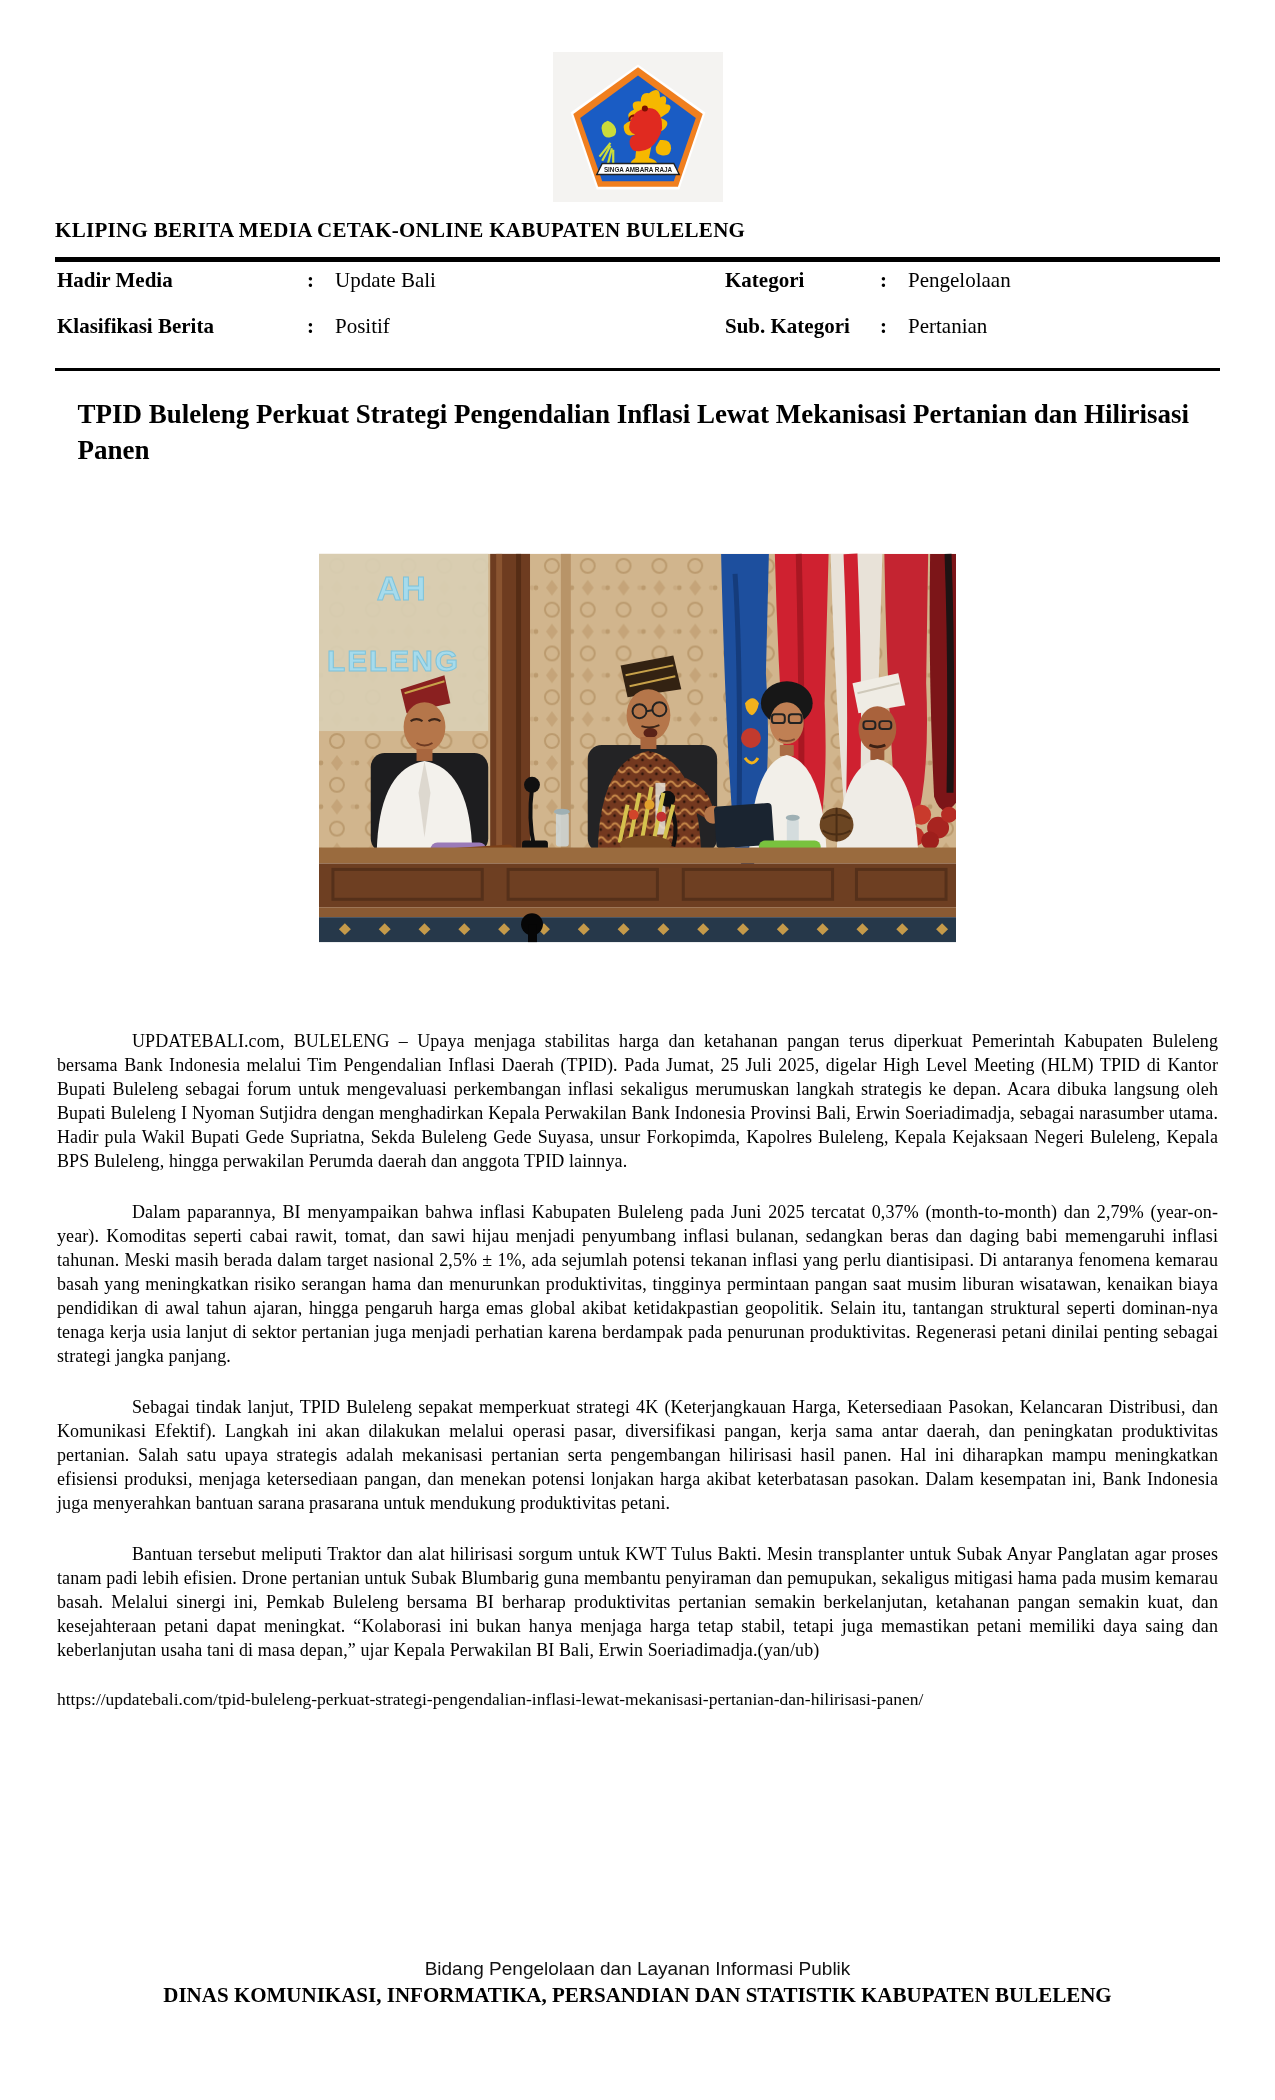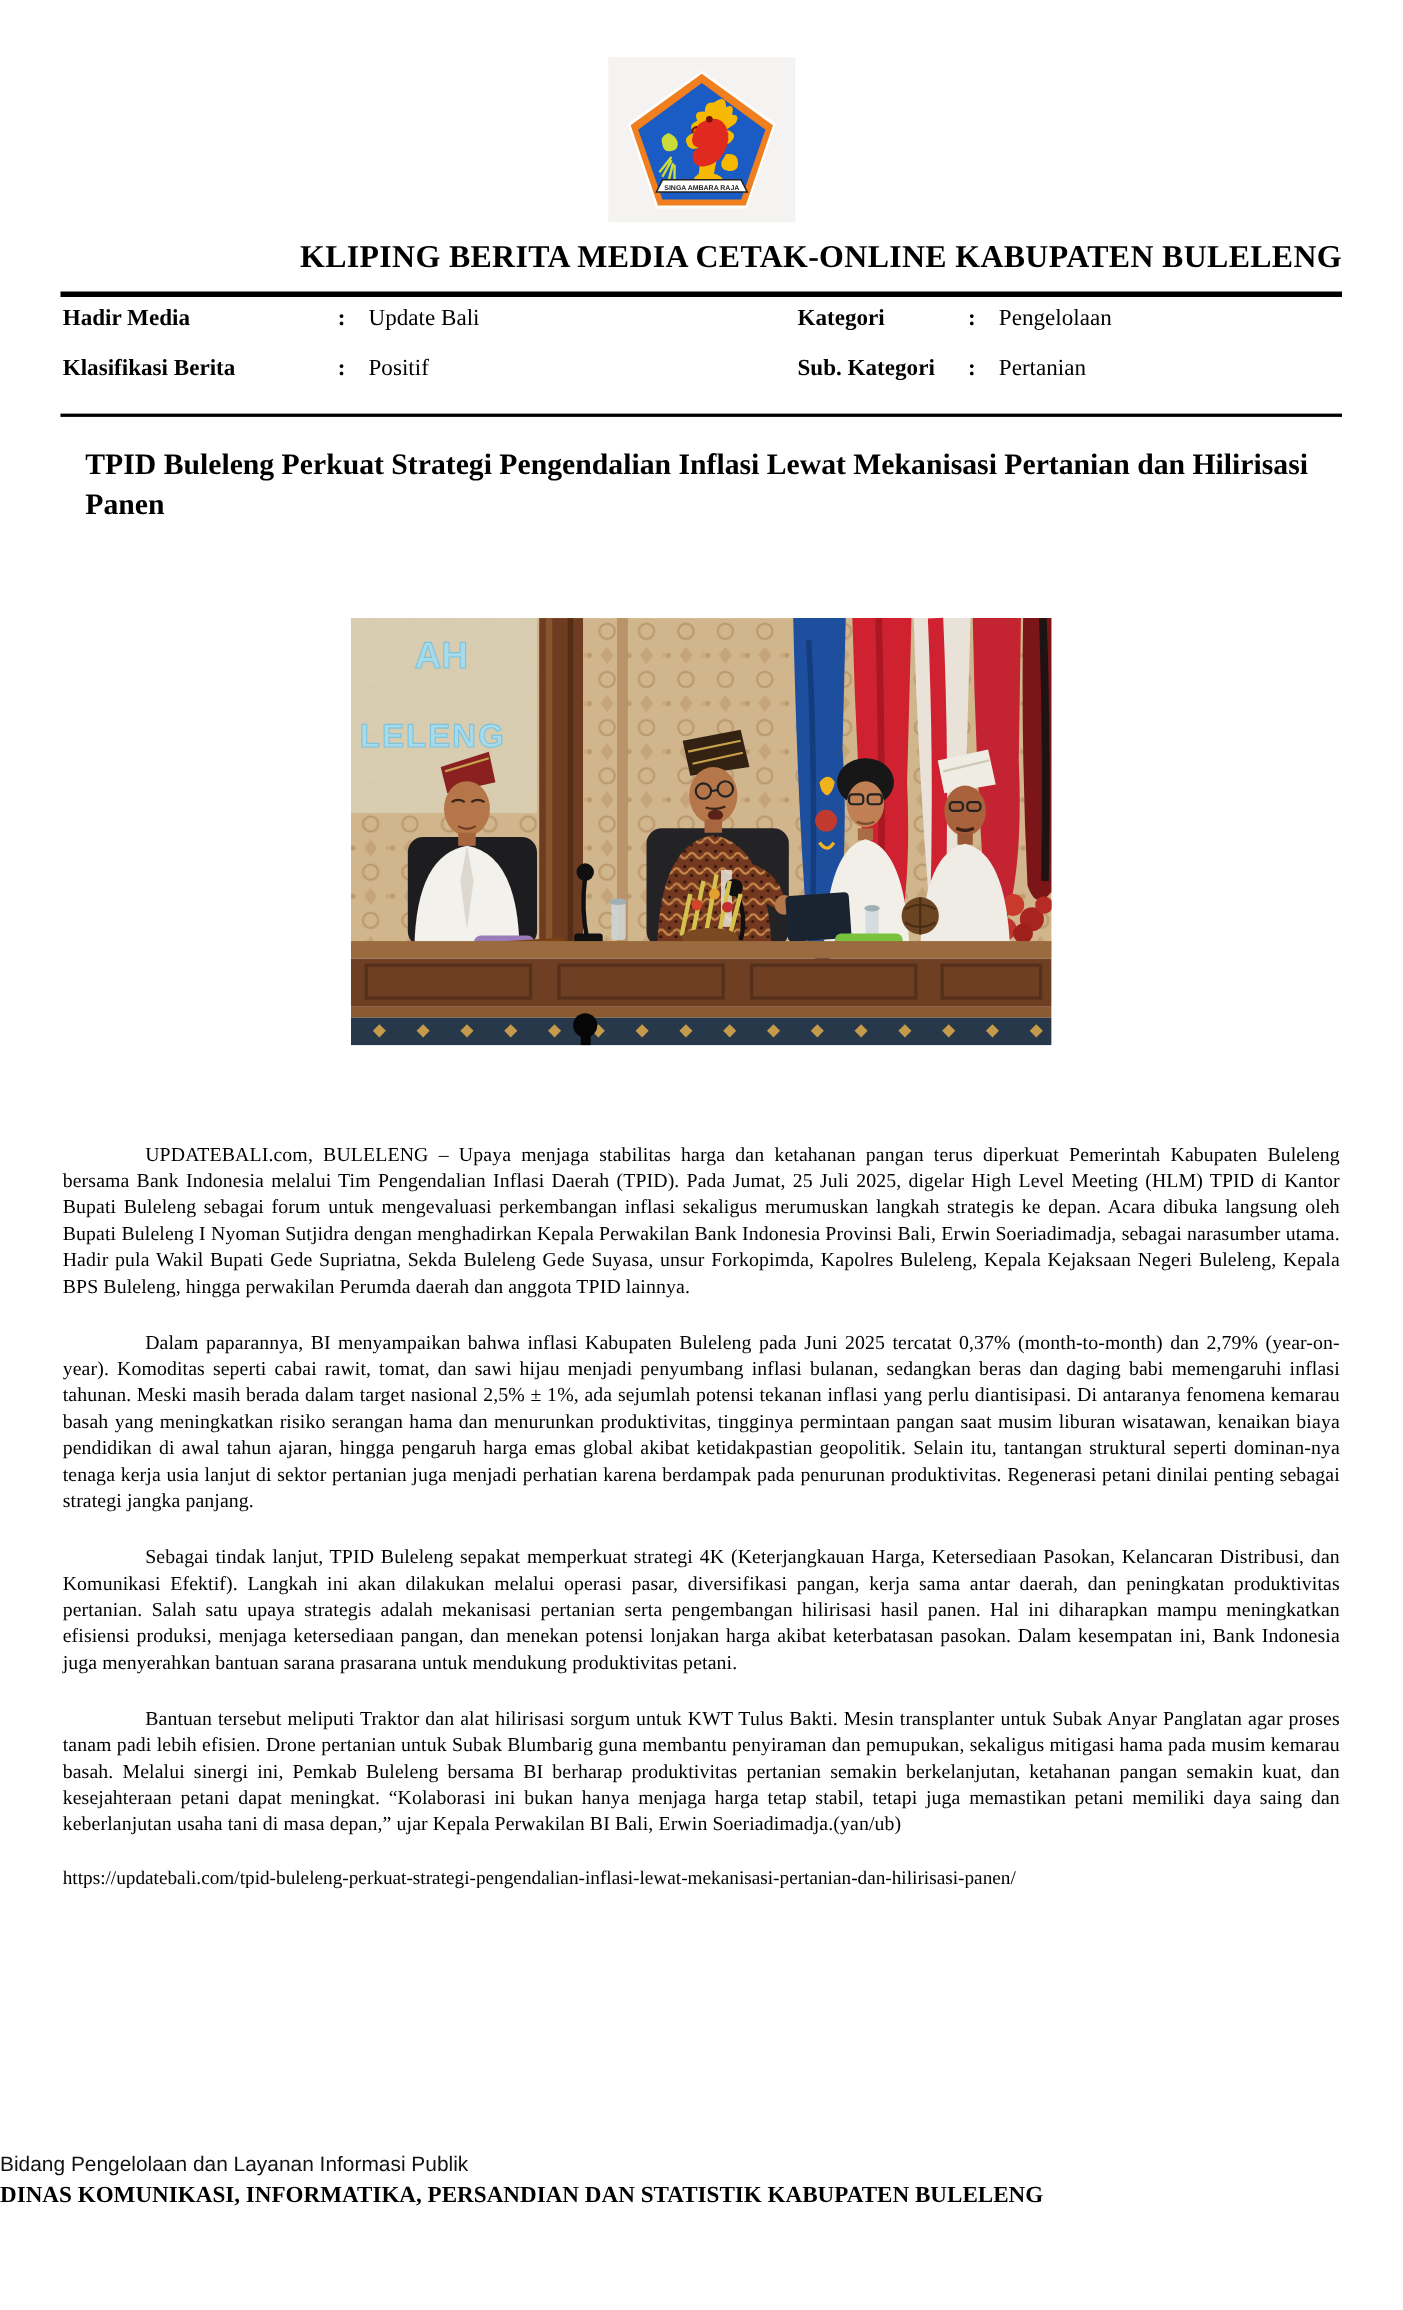--- a/index.html
+++ b/index.html
@@ -4,21 +4,21 @@
 <style>
   html,body{margin:0;padding:0;background:#ffffff;}
   body{width:1275px;font-family:"Liberation Serif", serif;color:#000;}
   .page{position:relative;width:1275px;height:2100px;background:#fff;overflow:hidden;}
 
   
   .logo-wrap{padding-top:52px;display:flex;justify-content:center;}
   .logo-box{width:170px;height:150px;background:#f4f3f1;display:flex;align-items:center;justify-content:center;}
 
   
-  .kliping-title{margin:16px 55px 0 55px;text-align:right;font-size:29px;font-weight:bold;letter-spacing:.3px;font-family:"Liberation Serif",serif;}
+  .kliping-title{margin:16px 55px 0 55px;text-align:left;font-size:21px;font-weight:bold;letter-spacing:.3px;font-family:"Liberation Serif",serif;}
   .rule-thick{margin:14px 55px 0 55px;border-top:5px solid #000;}
   .rule-thin{margin:0 55px;border-top:3px solid #000;}
 
   
   .meta{margin:6px 57px 8px 57px;font-size:21px;}
   .meta-row{display:grid;grid-template-columns:250px 28px 390px 155px 28px auto;align-items:baseline;height:46px;}
   .meta-label{font-weight:bold;}
   .meta-colon{font-weight:bold;}
   .meta-value{font-weight:normal;}
 
@@ -29,21 +29,21 @@
   
   .photo-wrap{margin:84px auto 0 auto;width:637px;height:390px;}
   .photo-wrap svg{display:block;}
 
   
   .body-text{margin:86px 57px 0 57px;}
   .body-text p{margin:0 0 27px 0;font-size:18px;line-height:24px;text-align:justify;text-indent:75px;letter-spacing:.1px;}
   .source-url{margin:0 57px;font-size:17.5px;font-weight:normal;color:#000;text-decoration:none;display:inline-block;}
 
   
-  .footer{position:absolute;left:0;right:0;top:1958px;text-align:left;}
+  .footer{position:absolute;left:0;right:0;top:1958px;text-align:center;}
   .footer-line1{font-family:"Liberation Sans",sans-serif;font-size:19px;color:#111;}
   .footer-line2{margin-top:3px;font-family:Liberation Serif, serif;font-size:21px;font-weight:bold;}
 </style>
 </head>
 <body>
 
 <div class="page">
 
   
   <div class="logo-wrap">

